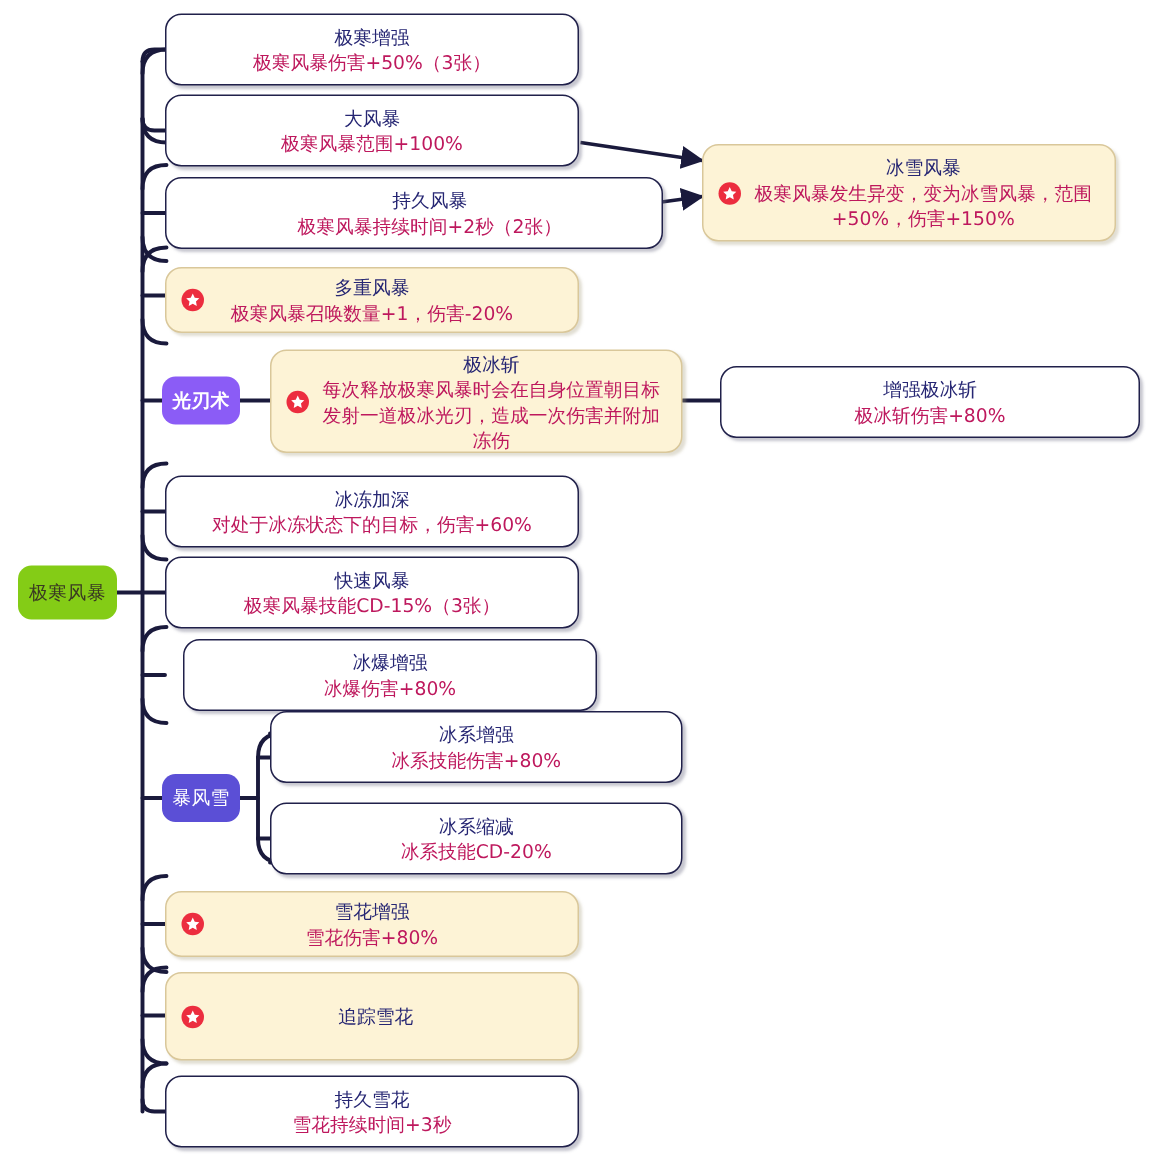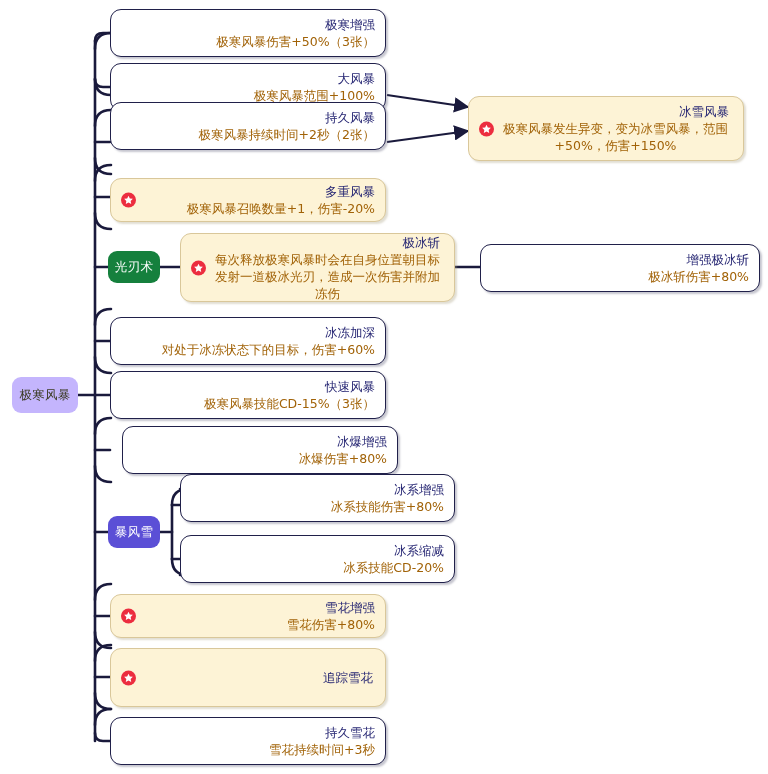--- a/index.html
+++ b/index.html
@@ -26,36 +26,36 @@
   
   .node {
     position: absolute;
     box-sizing: border-box;
     border: 1.4px solid #20204a;
     border-radius: 11px;
     background: #ffffff;
     box-shadow: 2px 2px 2px rgba(120,120,140,0.42);
     display: flex;
     flex-direction: column;
-    align-items: flex-end;
+    align-items: center;
     justify-content: center;
     text-align: center;
     color: #262673;
     padding: 4px 10px;
   }
   .node .title {
     font-size: 12.5px;
     line-height: 17px;
     color: #262673;
     white-space: nowrap;
   }
   .node .desc {
     font-size: 12.5px;
     line-height: 17px;
-    color: #a16207;
+    color: #be185d;
   }
   .node.special {
     background: #fdf3d6;
     border-color: #d9c79a;
     box-shadow: 2px 2px 2px rgba(170,160,130,0.35);
   }
 
   
   .star-badge {
     position: absolute;
@@ -78,26 +78,27 @@
     box-sizing: border-box;
     border-radius: 9px;
     display: flex;
     align-items: center;
     justify-content: center;
     font-size: 12.5px;
     letter-spacing: 0.3px;
     white-space: nowrap;
   }
   .pill.root {
-    background: #c4b5fd;
+    background: #84cc16;
     color: #3a3a22;
   }
   .pill.red {
-    background: #15803d;
+    background: #8b5cf6;
     color: #ffffff;
+    font-weight: bold;
   }
   .pill.purple {
     background: #5b4fd6;
     color: #ffffff;
   }
 </style>
 </head>
 <body>
 
 <div id="canvas">
@@ -175,21 +176,21 @@
   <div class="node" style="left:110px; top:9px; width:276px; height:48px;">
     <div class="title">极寒增强</div>
     <div class="desc">极寒风暴伤害+50%（3张）</div>
   </div>
 
   <div class="node" style="left:110px; top:63px; width:276px; height:48px;">
     <div class="title">大风暴</div>
     <div class="desc">极寒风暴范围+100%</div>
   </div>
 
-  <div class="node" style="left:110px; top:102px; width:276px; height:48px;padding-left:31px;">
+  <div class="node" style="left:110px; top:118px; width:332px; height:48px;padding-left:31px;">
     <div class="title">持久风暴</div>
     <div class="desc">极寒风暴持续时间+2秒（2张）</div>
   </div>
 
   <div class="node special" style="left:110px; top:178px; width:276px; height:44px;">
     <span class="star-badge">
       <svg width="11" height="11" viewBox="0 0 24 24">
         <path fill="#ffffff" d="M12 2.6l2.9 6 6.6.9-4.8 4.6 1.2 6.5-5.9-3.1-5.9 3.1 1.2-6.5L2.5 9.5l6.6-.9z"></path>
       </svg>
     </span>

